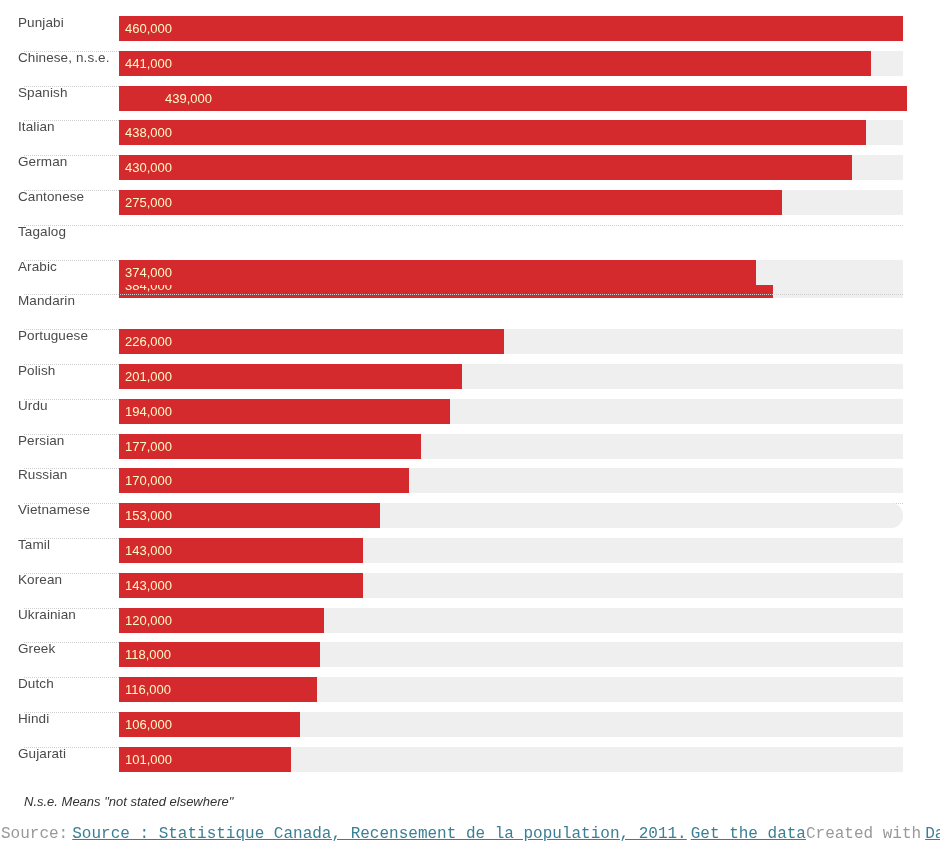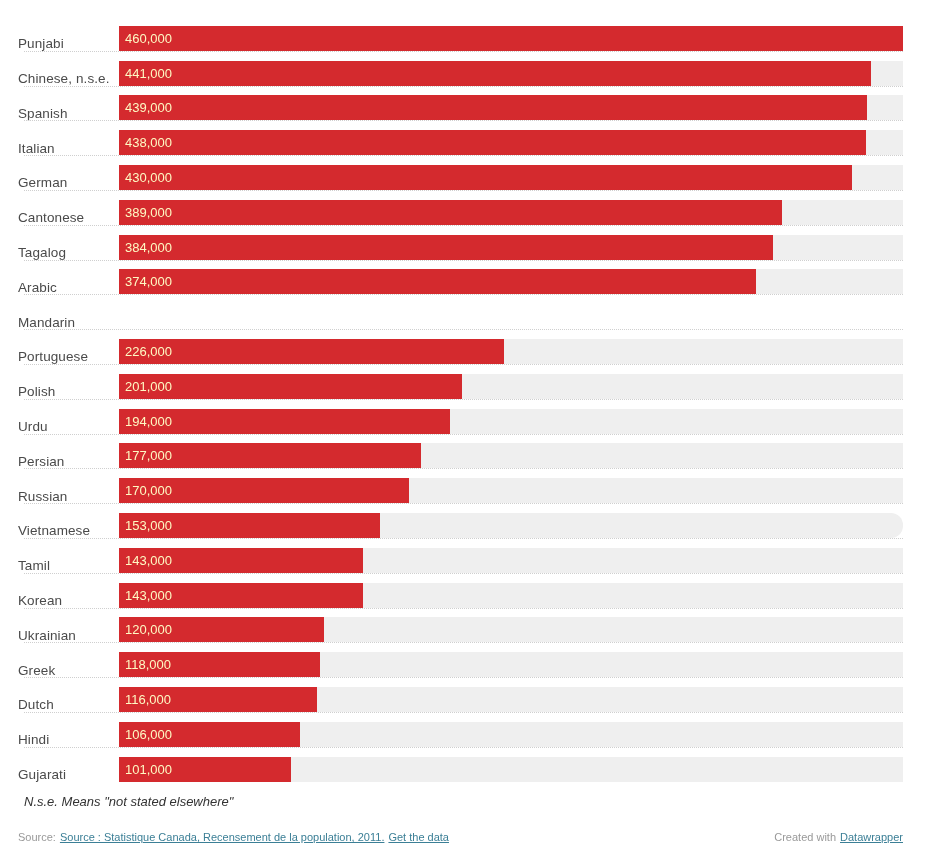--- a/index.html
+++ b/index.html
@@ -22,21 +22,21 @@
     position: relative;
   }
   .rows {
     width: 885px;
     position: relative;
   }
   .row {
     position: relative;
     height: 34.8px;
     display: flex;
-    align-items: flex-end;
+    align-items: flex-start;
   }
   .row:not(:first-child)::before {
     content: "";
     position: absolute;
     left: 6px;
     right: 0;
     top: 0;
     border-top: 1px dotted #cfcfcf;
   }
   .row-label {
@@ -73,28 +73,29 @@
   .footnote {
     margin-top: 12px;
     margin-left: 6px;
     font-size: 13px;
     font-style: italic;
     color: #333333;
     line-height: 1.3;
   }
   .footer {
     position: absolute;
-    left: 18px;
+    left: 1px;
     right: 37px;
     bottom: 12px;
     display: flex;
     align-items: baseline;
     justify-content: space-between;
-    font-size: 11px;
+    font-size: 16px;
     color: #999999;
+    font-family: Liberation Mono, monospace;
   }
   .footer-left {
     white-space: nowrap;
   }
   .footer-right {
     white-space: nowrap;
   }
   .src-label {
     color: #999999;
   }
@@ -125,21 +126,21 @@
         <div class="row-label">Chinese, n.s.e.</div>
         <div class="track" style="background: rgb(239, 239, 239);">
           <div class="bar" style="width: 95.8696%; background: rgb(212, 42, 46);">
             <span class="bar-value">441,000</span>
           </div>
         </div>
       </div>
       <div class="row">
         <div class="row-label">Spanish</div>
         <div class="track" style="background: rgb(239, 239, 239);">
-          <div class="bar" style="width: 95.4348%; background: rgb(212, 42, 46);">
+          <div class="bar" style="width: 95.4348%; background: rgb(212, 42, 46); padding-left: 40px;">
             <span class="bar-value">439,000</span>
           </div>
         </div>
       </div>
       <div class="row">
         <div class="row-label">Italian</div>
         <div class="track" style="background: rgb(239, 239, 239);">
           <div class="bar" style="width: 95.2174%; background: rgb(212, 42, 46);">
             <span class="bar-value">438,000</span>
           </div>
@@ -150,21 +151,21 @@
         <div class="track" style="background: rgb(239, 239, 239);">
           <div class="bar" style="width: 93.4783%; background: rgb(212, 42, 46);">
             <span class="bar-value">430,000</span>
           </div>
         </div>
       </div>
       <div class="row">
         <div class="row-label">Cantonese</div>
         <div class="track" style="background: rgb(239, 239, 239);">
           <div class="bar" style="width: 84.5652%; background: rgb(212, 42, 46);">
-            <span class="bar-value">389,000</span>
+            <span class="bar-value">275,000</span>
           </div>
         </div>
       </div>
       <div class="row">
         <div class="row-label">Tagalog</div>
         <div class="track" style="background: rgb(239, 239, 239); margin-top: 48px;">
           <div class="bar" style="width: 83.4783%; background: rgb(212, 42, 46);">
             <span class="bar-value">384,000</span>
           </div>
         </div>

